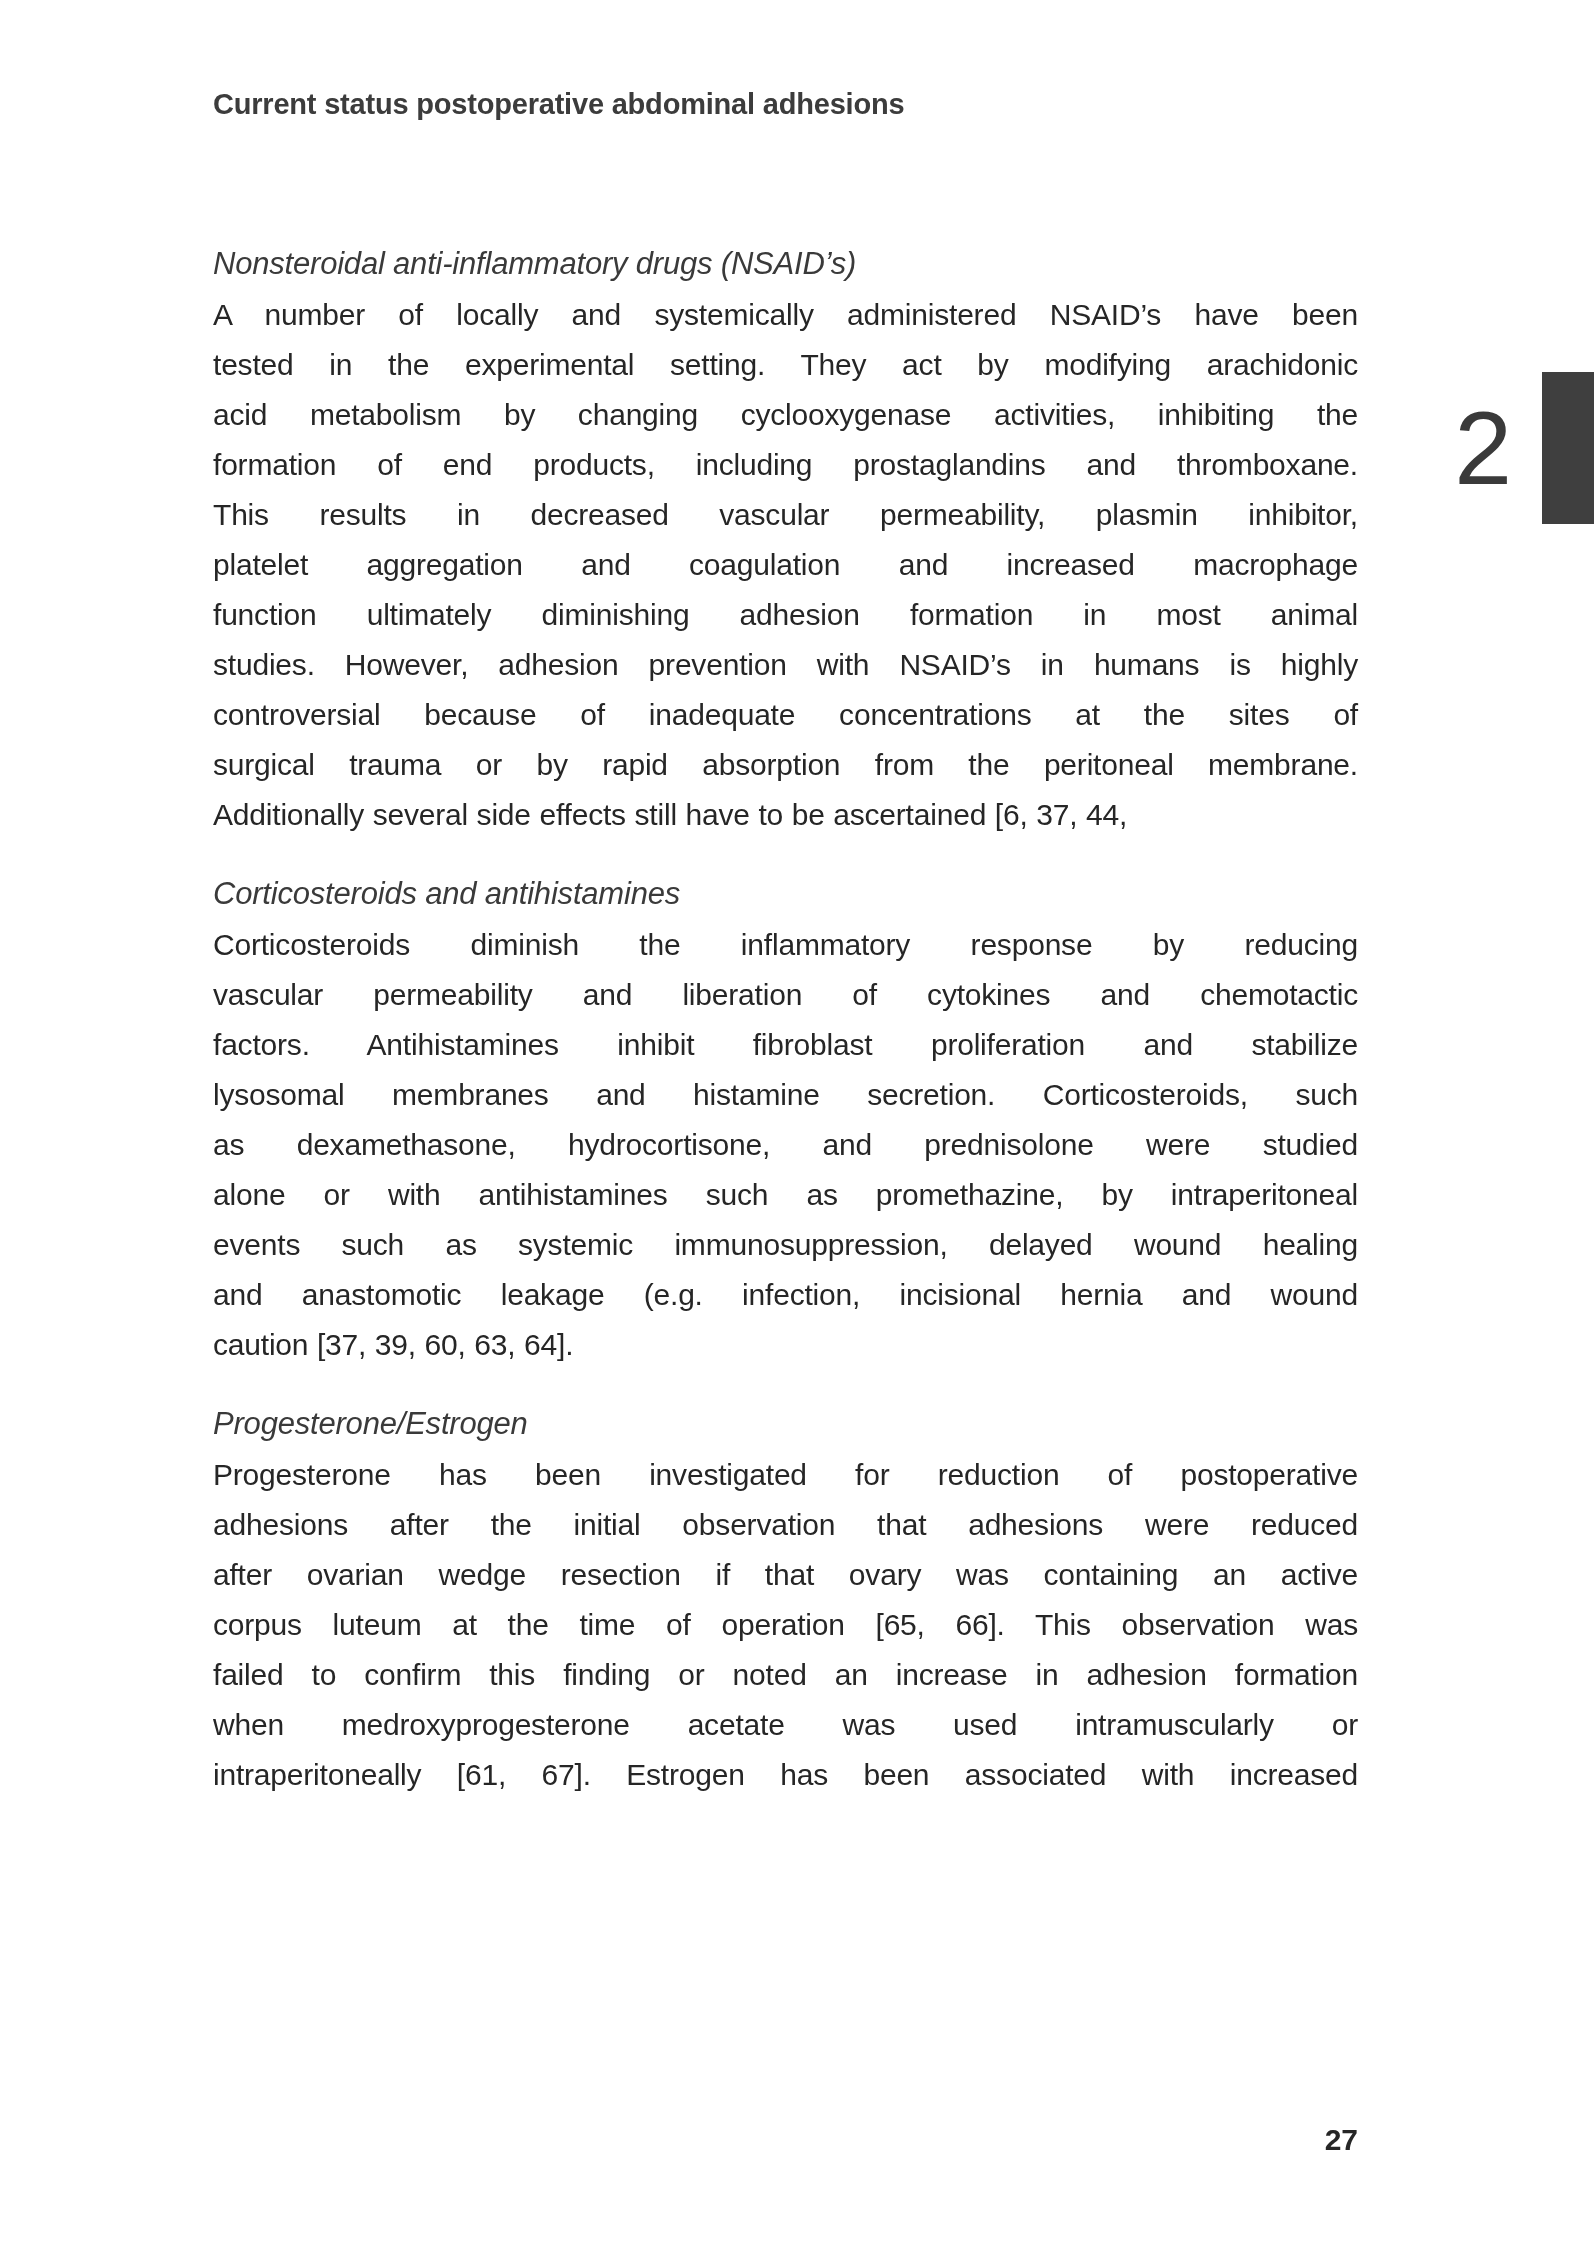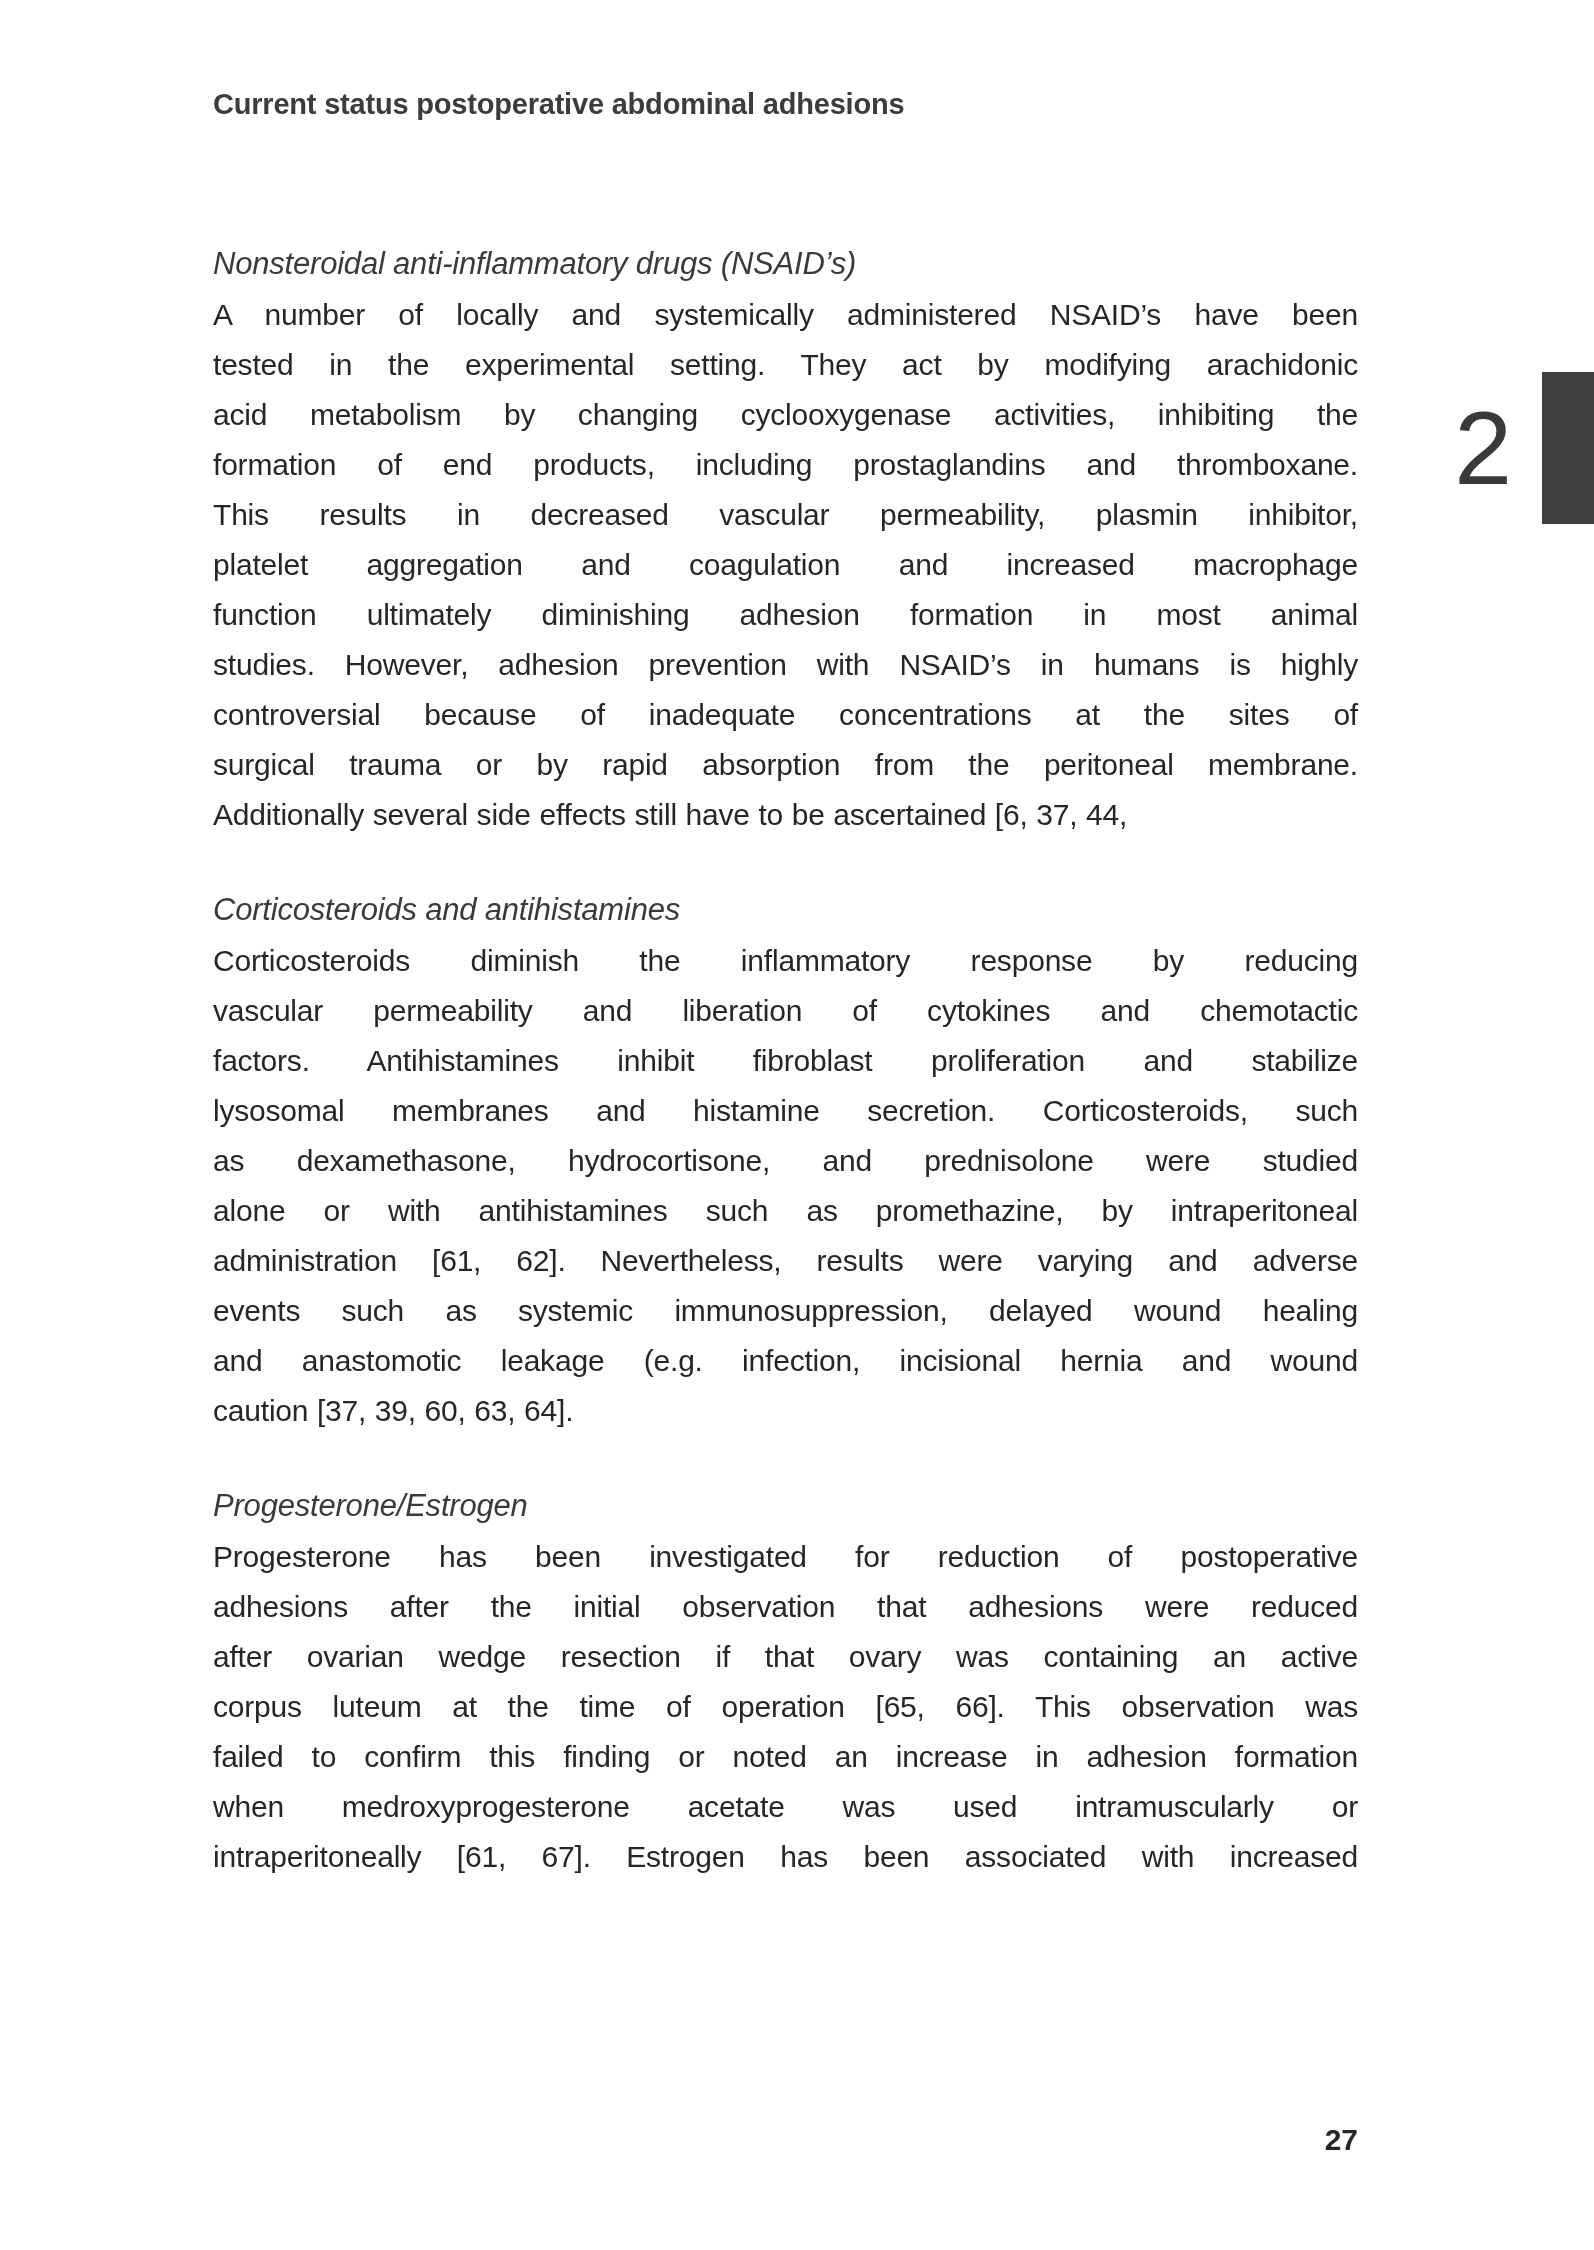--- a/index.html
+++ b/index.html
@@ -30,21 +30,21 @@
   .content {
     position: absolute;
     left: 213px;
     top: 238px;
     width: 1145px;
     color: #262626;
     font-size: 30px;
     line-height: 50px;
   }
   section { margin: 0; padding: 0; }
-  section + section { margin-top: 44px; }
+  section + section { margin-top: 28px; }
   .sec-heading {
     margin: 0;
     font-size: 31px;
     line-height: 52px;
     font-weight: 400;
     font-style: italic;
     color: #3a3a3a;
     letter-spacing: -0.2px;
   }
   .para { margin: 0; }
@@ -126,21 +126,20 @@
     <section>
       <h2 class="sec-heading">Corticosteroids and antihistamines</h2>
       <div class="para">
 
       <div class="line">Corticosteroids diminish the inflammatory response by reducing</div>
           <div class="line">vascular permeability and liberation of cytokines and chemotactic</div>
           <div class="line">factors. Antihistamines inhibit fibroblast proliferation and stabilize</div>
           <div class="line">lysosomal membranes and histamine secretion. Corticosteroids, such</div>
           <div class="line">as dexamethasone, hydrocortisone, and prednisolone were studied</div>
           <div class="line">alone or with antihistamines such as promethazine, by intraperitoneal</div>
-          <div class="line">administration [61, 62]. Nevertheless, results were varying and adverse</div>
           <div class="line">events such as systemic immunosuppression, delayed wound healing</div>
           <div class="line">and anastomotic leakage (e.g. infection, incisional hernia and wound</div>
           <div class="line">caution [37, 39, 60, 63, 64].</div>
         </div>
     </section>
 
     <section>
       <h2 class="sec-heading">Progesterone/Estrogen</h2>
       <div class="para justify-last">
 

